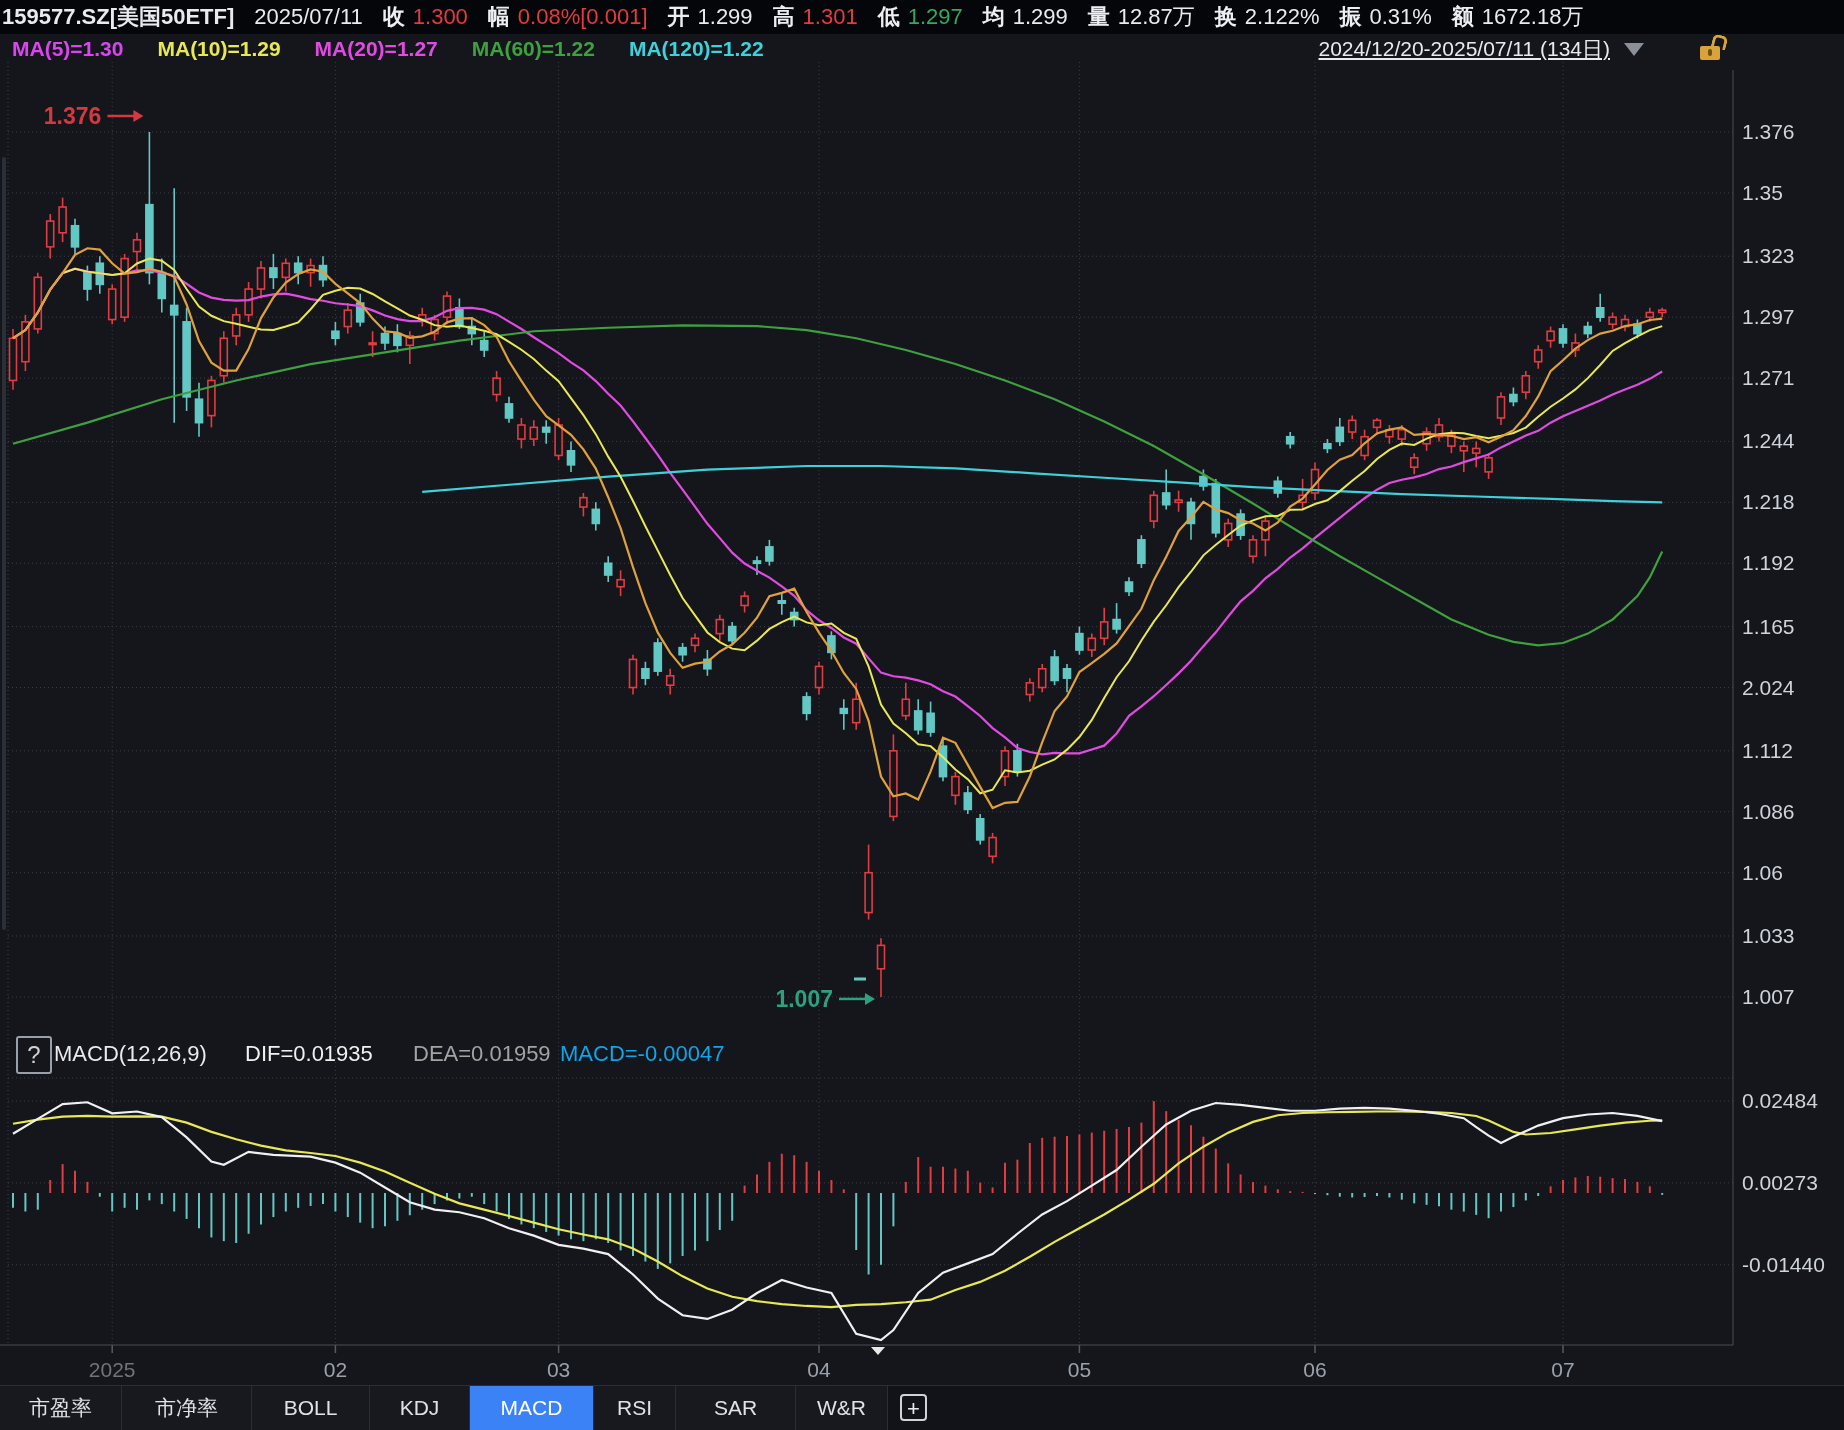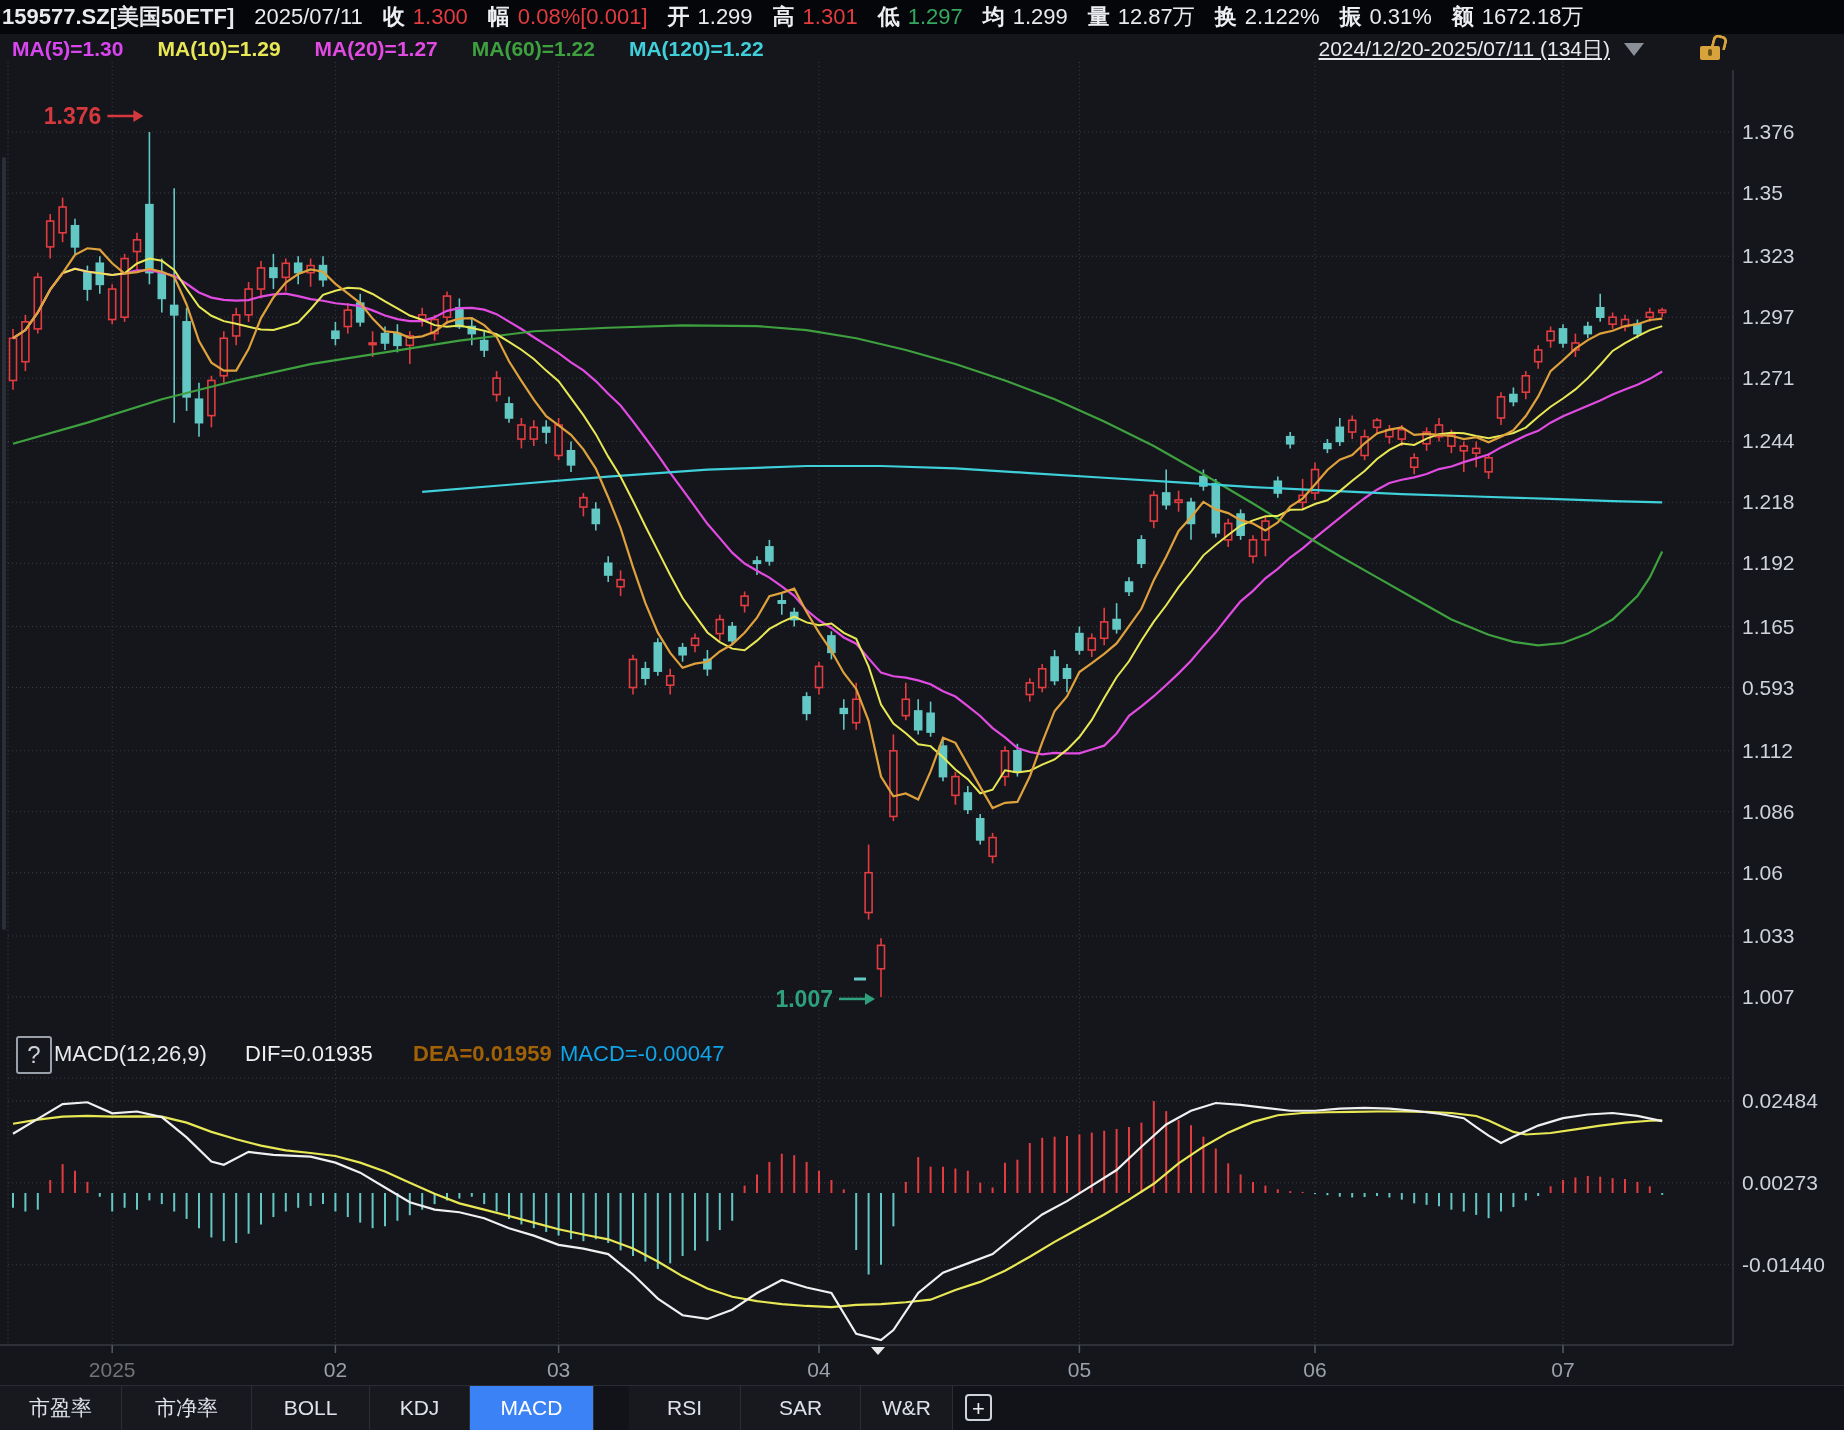--- a/index.html
+++ b/index.html
@@ -18,21 +18,21 @@
   #range-label{font-size:21px;color:#e8eaee;text-decoration:underline;}
   #range-caret{width:0;height:0;border-left:10px solid transparent;border-right:10px solid transparent;border-top:13px solid #8a8f98;}
   #lock{position:absolute;top:46px;left:1700px;width:20px;height:14px;background:#d9a33c;border-radius:2px;}
   #lock:before{content:'';position:absolute;width:9px;height:11px;border:3px solid #d9a33c;border-bottom:none;border-radius:6px 6px 0 0;top:-11px;right:-7px;transform:rotate(14deg);}
   #lock:after{content:'';position:absolute;left:8px;top:3px;width:4px;height:7px;background:#6b5315;border-radius:2px;}
   
   #macd-row{position:absolute;left:0;top:1034px;width:1844px;height:40px;display:flex;align-items:center;gap:0;font-size:22px;color:#e8eaee;}
   #help-box{position:absolute;left:16px;top:2px;width:32px;height:34px;border:2px solid #9aa0aa;border-radius:3px;color:#cdd1d8;font-size:24px;display:flex;align-items:center;justify-content:center;}
   #macd-name{position:absolute;left:54px;}
   #macd-dif{position:absolute;left:245px;color:#f0f0f0;}
-  #macd-dea{position:absolute;left:413px;color:#a16207;font-weight:bold;}
+  #macd-dea{position:absolute;left:413px;color:#a3a3a3;}
   #macd-macd{position:absolute;left:560px;color:#0ea5e9;}
   
   .pl{position:absolute;left:1742px;font-size:21px;color:#cfd3da;height:22px;line-height:22px;}
   .ml{position:absolute;left:1742px;font-size:21px;color:#cfd3da;height:22px;line-height:22px;}
   .xl{position:absolute;top:1358px;font-size:21px;color:#9ba1ab;transform:translateX(-50%);}
   .xl.year{color:#737373;}
   
   
   #tabbar{position:absolute;left:0;top:1385px;width:1844px;height:45px;background:#111318;border-top:1px solid #2a2d34;display:flex;align-items:stretch;box-sizing:border-box;}
   .tab{display:flex;align-items:center;justify-content:center;font-size:21px;color:#dfe2e8;border-right:1px solid #2a2d34;box-sizing:border-box;background:#17191f;cursor:pointer;}
@@ -574,21 +574,21 @@
   <div id="price-labels">
       <div class="pl" style="top: 121px;">1.376</div>
       <div class="pl" style="top: 181.944px;">1.35</div>
       <div class="pl" style="top: 245.232px;">1.323</div>
       <div class="pl" style="top: 306.176px;">1.297</div>
       <div class="pl" style="top: 367.12px;">1.271</div>
       <div class="pl" style="top: 430.408px;">1.244</div>
       <div class="pl" style="top: 491.352px;">1.218</div>
       <div class="pl" style="top: 552.296px;">1.192</div>
       <div class="pl" style="top: 615.584px;">1.165</div>
-      <div class="pl" style="top: 676.528px;">0.593</div>
+      <div class="pl" style="top: 676.528px;">2.024</div>
       <div class="pl" style="top: 739.816px;">1.112</div>
       <div class="pl" style="top: 800.76px;">1.086</div>
       <div class="pl" style="top: 861.704px;">1.06</div>
       <div class="pl" style="top: 924.992px;">1.033</div>
       <div class="pl" style="top: 985.936px;">1.007</div>
     </div>
   <div id="macd-labels">
       <div class="ml" style="top: 1089.99px;">0.02484</div>
       <div class="ml" style="top: 1171.89px;">0.00273</div>
       <div class="ml" style="top: 1253.78px;">-0.01440</div>
@@ -602,18 +602,18 @@
       <div class="xl" style="left: 1315px;">06</div>
       <div class="xl" style="left: 1563px;">07</div>
     </div>
 
   <div id="tabbar">
       <div class="tab" style="width: 122px;">市盈率</div>
       <div class="tab" style="width: 130px;">市净率</div>
       <div class="tab" style="width: 118px;">BOLL</div>
       <div class="tab" style="width: 100px;">KDJ</div>
       <div class="tab active" style="width: 124px;">MACD</div>
-      <div class="tab" style="width: 112px; margin-left: 35px;">RSI</div>
+      <div class="tab" style="width: 82px;">RSI</div>
       <div class="tab" style="width: 120px;">SAR</div>
       <div class="tab" style="width: 92px;">W&amp;R</div>
       <div id="plus-btn">+</div>
     </div>
 </div>
 
 </body></html>

